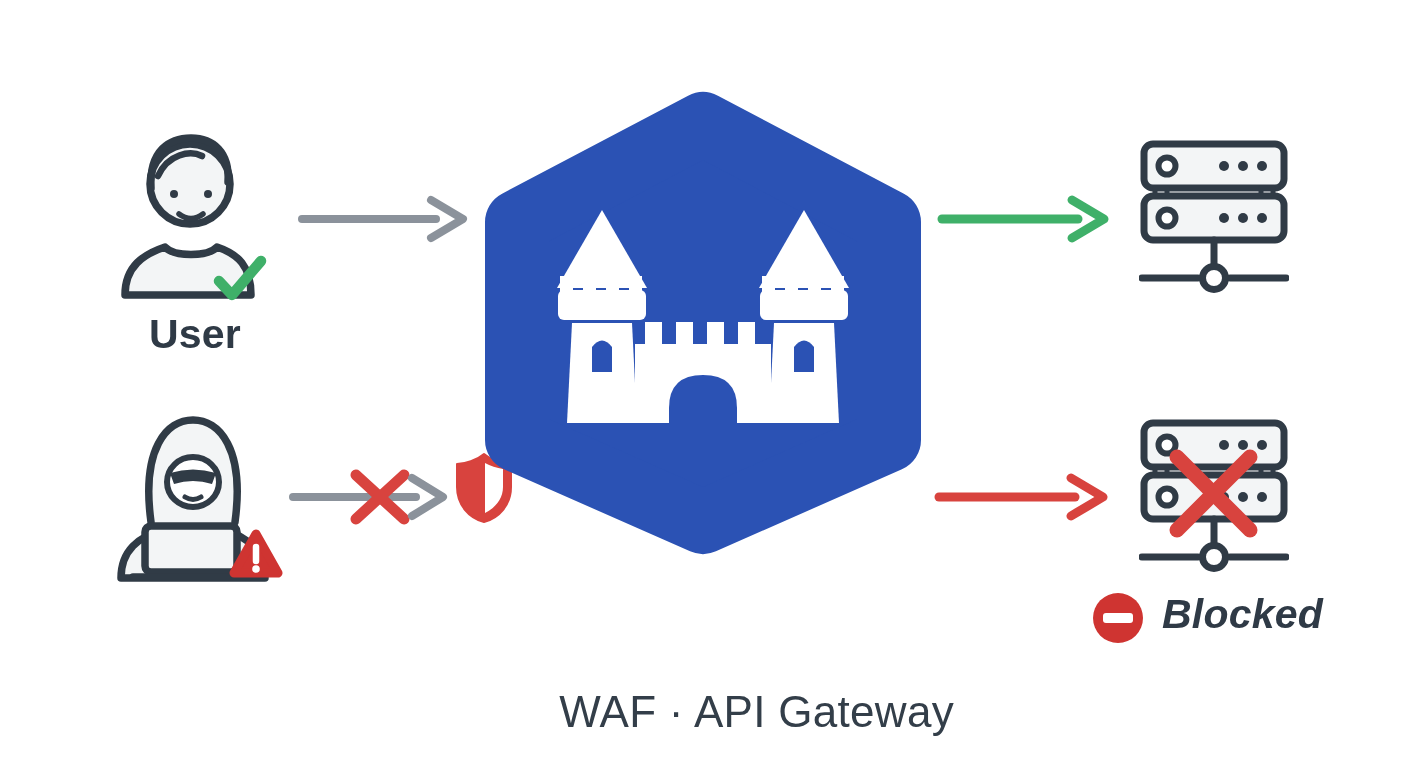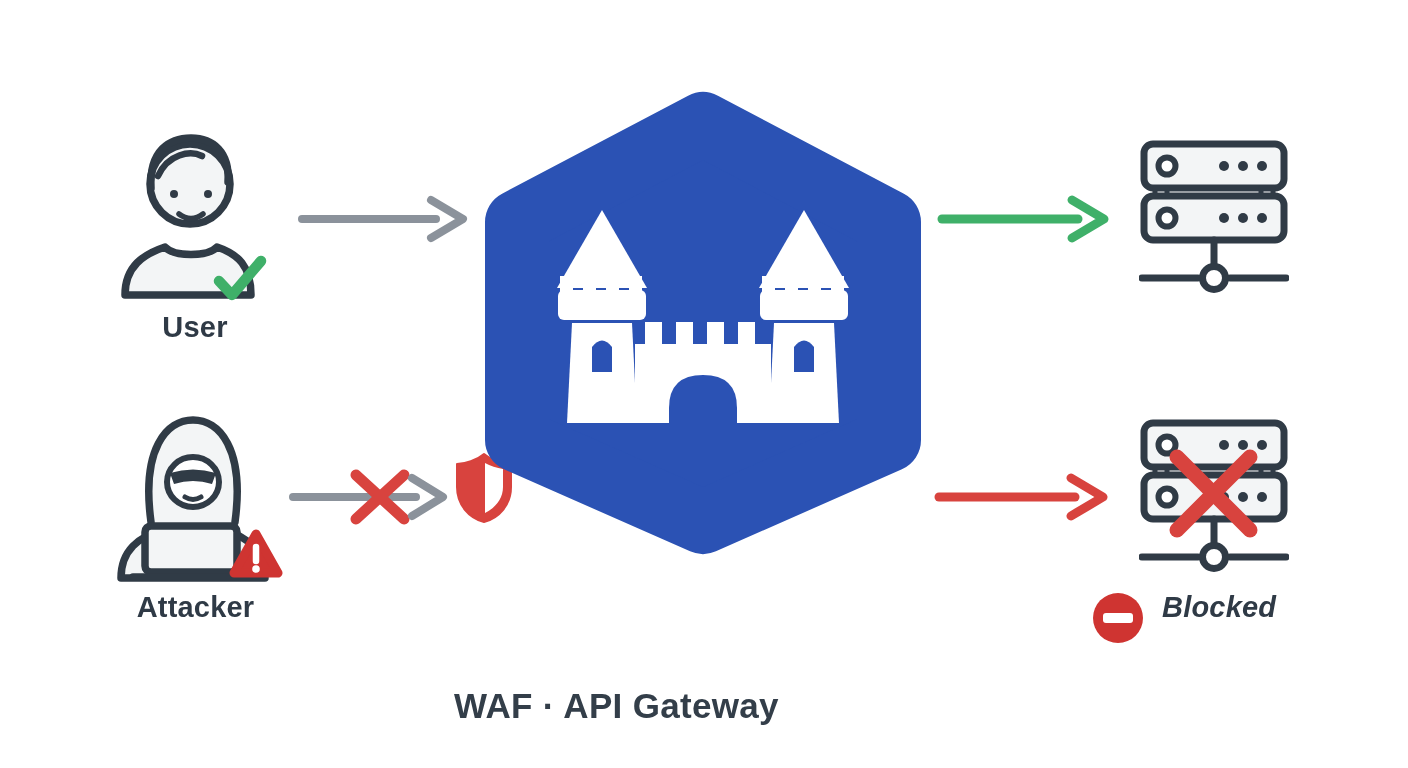--- a/index.html
+++ b/index.html
@@ -2,27 +2,27 @@
 <html style="--hexagon-blue: #2b52b4; --outline-dark: #303b46; --icon-fill: #f3f5f6; --success-green: #3fb069; --danger-red: #d8433e; --deep-red: #cf3431; --arrow-gray: #8b929b; --label-text: #2f3a46; --caption-text: #333e49;"><head>
 <meta charset="utf-8">
 <style>
   html,body{margin:0;padding:0;background:#fff;}
   .canvas{
     position:relative;width:1408px;height:768px;background:#ffffff;overflow:hidden;
     font-family:"Liberation Sans","DejaVu Sans",sans-serif;
   }
   .abs{position:absolute;}
   .node-label{
-    position:absolute;line-height:1.16;font-weight:bold;font-size:29px;
+    position:absolute;line-height:1.16;font-weight:bold;font-size:41px;
     color:var(--label-text,#2f3a46);text-align:center;letter-spacing:.2px;
   }
   .node-label.left{text-align:left;font-style:italic;}
   .caption{
-    position:absolute;line-height:1.16;font-weight:bold;font-size:35px;
-    color:var(--caption-text,#333e49);text-align:left;letter-spacing:.3px;
+    position:absolute;line-height:1.16;font-weight:normal;font-size:44px;
+    color:var(--caption-text,#333e49);text-align:right;letter-spacing:.3px;
   }
   
   .stroke-dark{stroke:var(--outline-dark,#303b46);}
   .stroke-gray{stroke:var(--arrow-gray,#8b929b);}
   .stroke-green{stroke:var(--success-green,#3fb069);}
   .stroke-red{stroke:var(--danger-red,#d8433e);}
   .stroke-blue{stroke:var(--hexagon-blue,#2b52b4);}
   .fill-light{fill:var(--icon-fill,#f3f5f6);}
   .fill-dark{fill:var(--outline-dark,#303b46);}
   .fill-none{fill:none;}
@@ -84,21 +84,20 @@
     <g>
       <rect x="40" y="116" width="92" height="46" rx="6" class="fill-light stroke-dark round" stroke-width="7.5"></rect>
       <line x1="28" y1="167" x2="144" y2="167" class="stroke-dark round" stroke-width="7.5"></line>
     </g>
     <g>
       <path d="M151,124 L173,163 L129,163 Z" class="fill-deep-red stroke-deep-red round" stroke-width="9"></path>
       <line x1="151" y1="137" x2="151" y2="151" stroke="#ffffff" stroke-width="6.5" stroke-linecap="round"></line>
       <circle cx="151" cy="159" r="3.8" fill="#ffffff"></circle>
     </g>
   </svg>
-  <div class="node-label" style="left:88px;top:591px;width:215px">Attacker</div>
 
   <svg class="abs" style="left:296px;top:189px" width="176" height="60" viewBox="0 0 176 60">
     <line x1="6" y1="30" x2="140" y2="30" class="stroke-gray round" stroke-width="8"></line>
     <polyline points="135,11 167,30 135,49" class="fill-none stroke-gray round" stroke-width="8"></polyline>
   </svg>
 
   <svg class="abs" style="left:286px;top:467px" width="170" height="60" viewBox="0 0 170 60">
     <line x1="7" y1="30" x2="130" y2="30" class="stroke-gray round" stroke-width="8"></line>
     <g>
       <line x1="70" y1="8" x2="118" y2="52" class="stroke-red round" stroke-width="11"></line>

